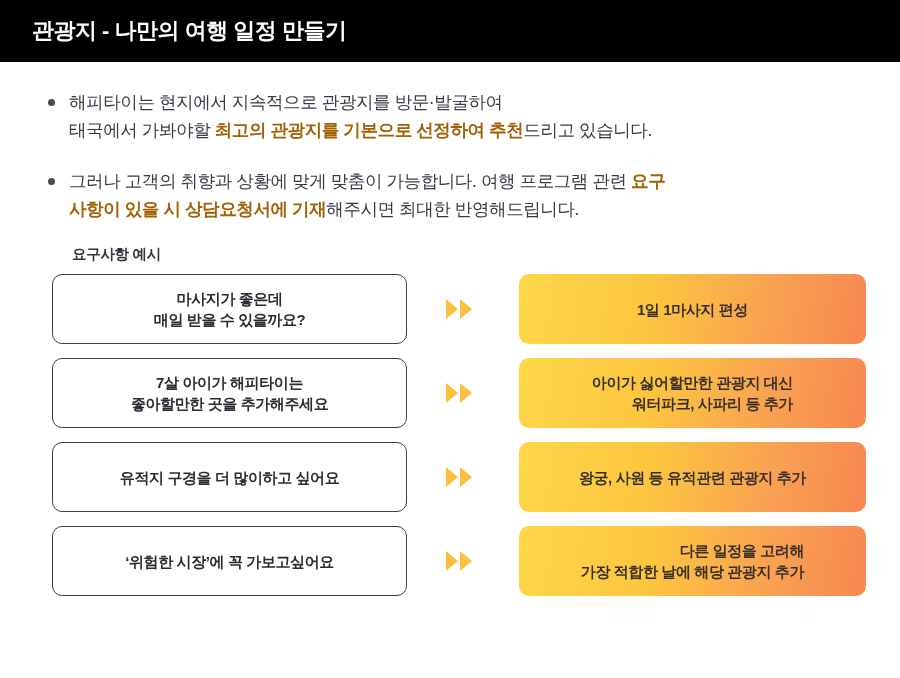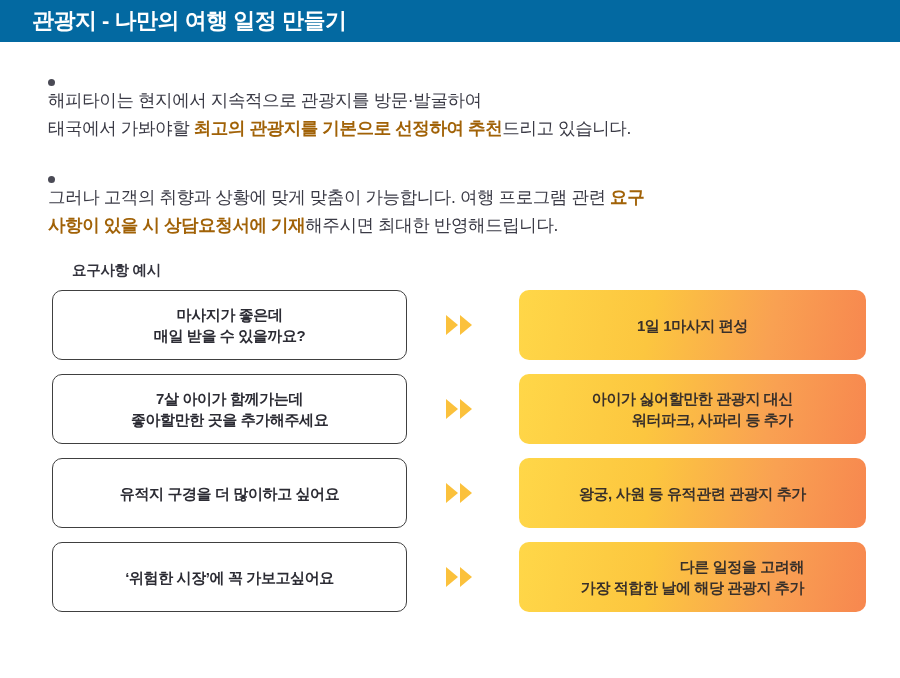--- a/index.html
+++ b/index.html
@@ -10,43 +10,42 @@
     width: 900px;
     height: 678px;
     background: #ffffff;
     font-family: "Liberation Sans", sans-serif;
     color: #2b2b33;
     overflow: hidden;
   }
 
   
   .header {
-    height: 42px;
-    background: #0369a1;
+    height: 62px;
+    background: #000000;
     display: flex;
     align-items: center;
     padding: 0 0 0 32px;
     box-sizing: border-box;
   }
   .header-title {
     color: #ffffff;
     font-size: 22px;
     font-weight: bold;
     letter-spacing: -0.5px;
   }
 
   
   .intro {
     padding: 26px 40px 0 48px;
   }
   .bullet-row {
     display: flex;
     align-items: flex-start;
     margin-bottom: 22px;
-    flex-direction: column;
   }
   .bullet-dot {
     width: 7px;
     height: 7px;
     border-radius: 50%;
     background: #4a4a55;
     margin: 11px 14px 0 0;
     flex: 0 0 auto;
   }
   .bullet-text {
@@ -175,21 +174,21 @@
     <div class="card-right">
       <div class="txt">
         <span>1일 1마사지 편성</span>
       </div>
     </div>
   </div>
 
   <div class="row">
     <div class="card-left">
       <div class="txt">
-        <span>7살 아이가 함께가는데</span><br>
+        <span>7살 아이가 해피타이는</span><br>
         <span>좋아할만한 곳을 추가해주세요</span>
       </div>
     </div>
     <div class="arrow-cell">
       <svg width="34" height="22" viewBox="0 0 34 22" aria-hidden="true">
         <polygon points="0,1 12,11 0,21" fill="#fbc13c"></polygon>
         <polygon points="14,1 26,11 14,21" fill="#fbc13c"></polygon>
       </svg>
     </div>
     <div class="card-right">

